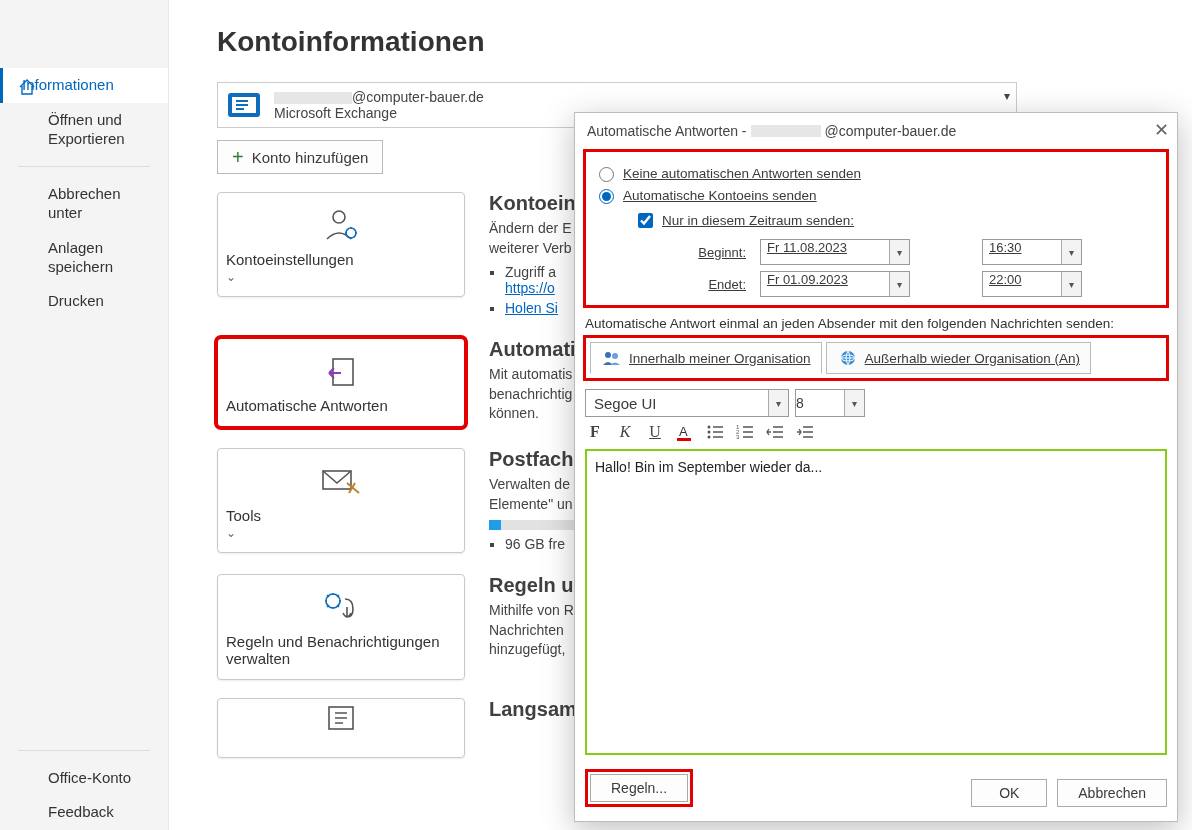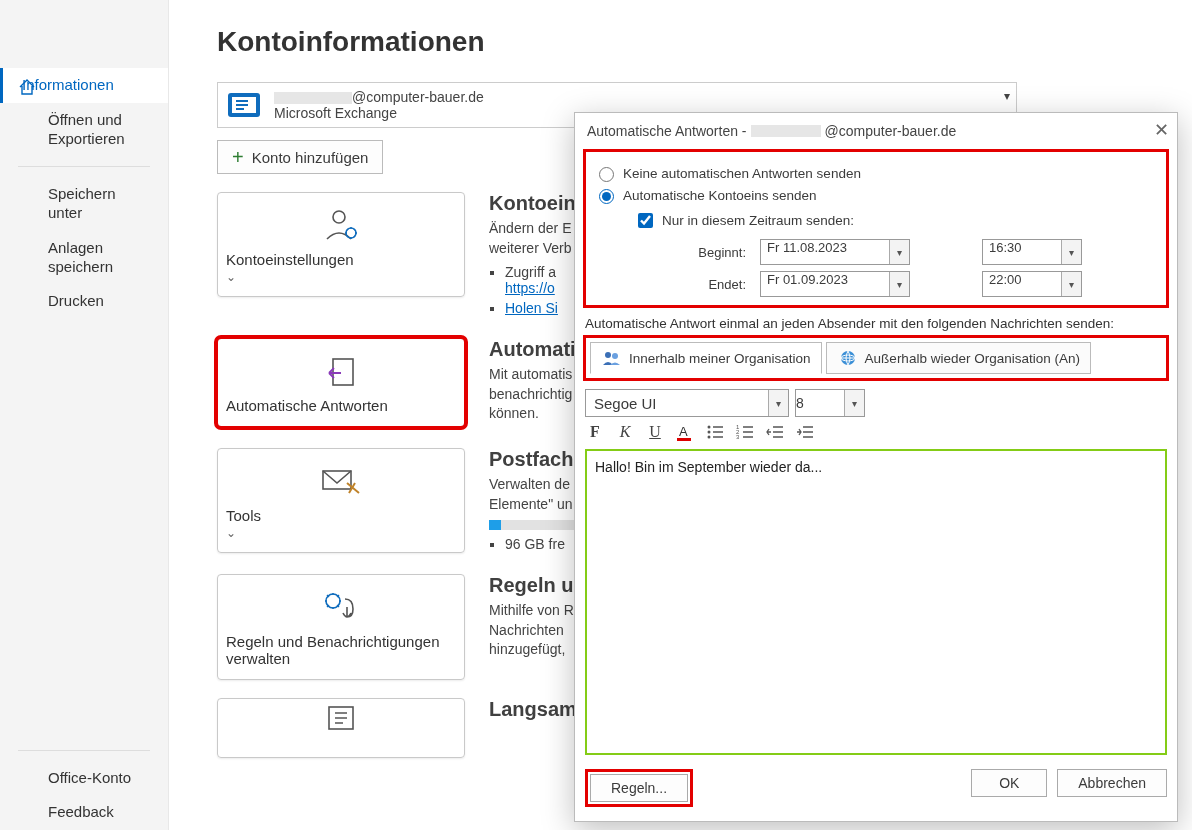--- a/index.html
+++ b/index.html
@@ -48,21 +48,21 @@
 
   .progress { width: 300px; height: 10px; background: #e2e2e2; margin: 6px 0; position: relative; }
   .progress .fill { position: absolute; left: 0; top: 0; bottom: 0; width: 4%; background: #1e9ee8; }
 
   
   .dialog { position: absolute; left: 574px; top: 112px; width: 604px; height: 710px; background: #fff; border: 1px solid #bbb; box-shadow: 0 8px 30px rgba(0,0,0,.25); z-index: 50; }
   .dlg-title { height: 36px; line-height: 36px; padding: 0 12px; font-size: 14px; color: #444; display: flex; align-items: center; gap: 4px; }
   .dlg-title .redact { display: inline-block; width: 70px; height: 12px; background: #e6e6e6; vertical-align: middle; }
   .dlg-close { position: absolute; right: 8px; top: 6px; font-size: 18px; color: #666; }
 
-  .red-box { border: 3px solid #e30000; }
+  .red-box { border: 3px solid #e30000; text-decoration: underline; }
   .radio-area { margin: 0 8px; padding: 8px; }
   .radio-row { display: flex; align-items: center; gap: 6px; margin: 4px 0; font-size: 13.5px; }
   .radio-row input[type=radio] { width: 15px; height: 15px; accent-color: #0067c0; }
   .chk-row { margin: 6px 0 8px 40px; display: flex; align-items: center; gap: 6px; font-size: 13.5px; }
   .chk-row input[type=checkbox] { width: 15px; height: 15px; accent-color: #0067c0; }
   .time-grid { display: grid; grid-template-columns: 110px 150px 60px 100px; gap: 6px 6px; margin-left: 50px; align-items: center; }
   .time-grid .lbl { text-align: right; padding-right: 8px; font-size: 13px; }
   .pick { border: 1px solid #999; height: 26px; display: flex; position: relative; background: #fff; }
   .pick span { padding: 0 6px; font-size: 13px; }
   .pick .dd { position: absolute; right: 0; top: 0; bottom: 0; width: 20px; border-left: 1px solid #aaa; display: flex; align-items: center; justify-content: center; font-size: 10px; color: #555; background: #f3f3f3; }
@@ -82,21 +82,21 @@
 
   .fmt-bar { margin: 6px 10px 0 10px; display: flex; gap: 10px; align-items: center; }
   .fmt { font-family: 'Times New Roman', serif; font-size: 16px; width: 20px; text-align: center; color: #444; }
   .fmt.b { font-weight: bold; }
   .fmt.i { font-style: italic; }
   .fmt.u { text-decoration: underline; }
   .fmt-icon { width: 20px; height: 18px; }
 
   .editor { margin: 8px 10px 0 10px; border: 2px solid #84cc16; height: 306px; padding: 8px; font-size: 14px; color: #222; background: #fff; overflow: auto; }
 
-  .dlg-buttons { position: absolute; bottom: 14px; left: 10px; right: 10px; display: flex; align-items: flex-start; }
+  .dlg-buttons { position: absolute; bottom: 14px; left: 10px; right: 10px; display: flex; align-items: flex-end; }
   .btn { border: 1px solid #aaa; background: #fdfdfd; height: 28px; padding: 0 20px; font-size: 14px; display: inline-flex; align-items: center; justify-content: center; }
   .btn-rules-wrap { border: 3px solid #e30000; padding: 2px; }
   .dlg-buttons .spacer { flex: 1; }
 </style>
 </head>
 <body>
 
 <div class="back-btn">
   <svg width="16" height="16" viewBox="0 0 16 16">
       <path d="M10 2 L4 8 L10 14" stroke="#555" stroke-width="1.5" fill="none"></path>
@@ -106,21 +106,21 @@
 <div class="sidebar">
   <div class="side-list">
     <div class="side-item active">
       <svg class="icon-home" width="18" height="18" viewBox="0 0 18 18">
           <path d="M2 9 L9 2 L16 9 M4 8 V16 H14 V8" stroke="#0067c0" stroke-width="1.4" fill="none"></path>
         </svg>
       <span>Informationen</span>
     </div>
     <div class="side-item"><span>Öffnen und Exportieren</span></div>
     <div class="side-divider"></div>
-    <div class="side-item"><span>Speichern unter</span></div>
+    <div class="side-item"><span>Abbrechen unter</span></div>
     <div class="side-item"><span>Anlagen speichern</span></div>
     <div class="side-item"><span>Drucken</span></div>
   </div>
   <div class="side-bottom">
     <div class="side-divider"></div>
     <div class="side-item"><span>Office-Konto</span></div>
     <div class="side-item"><span>Feedback</span></div>
   </div>
 </div>
 

